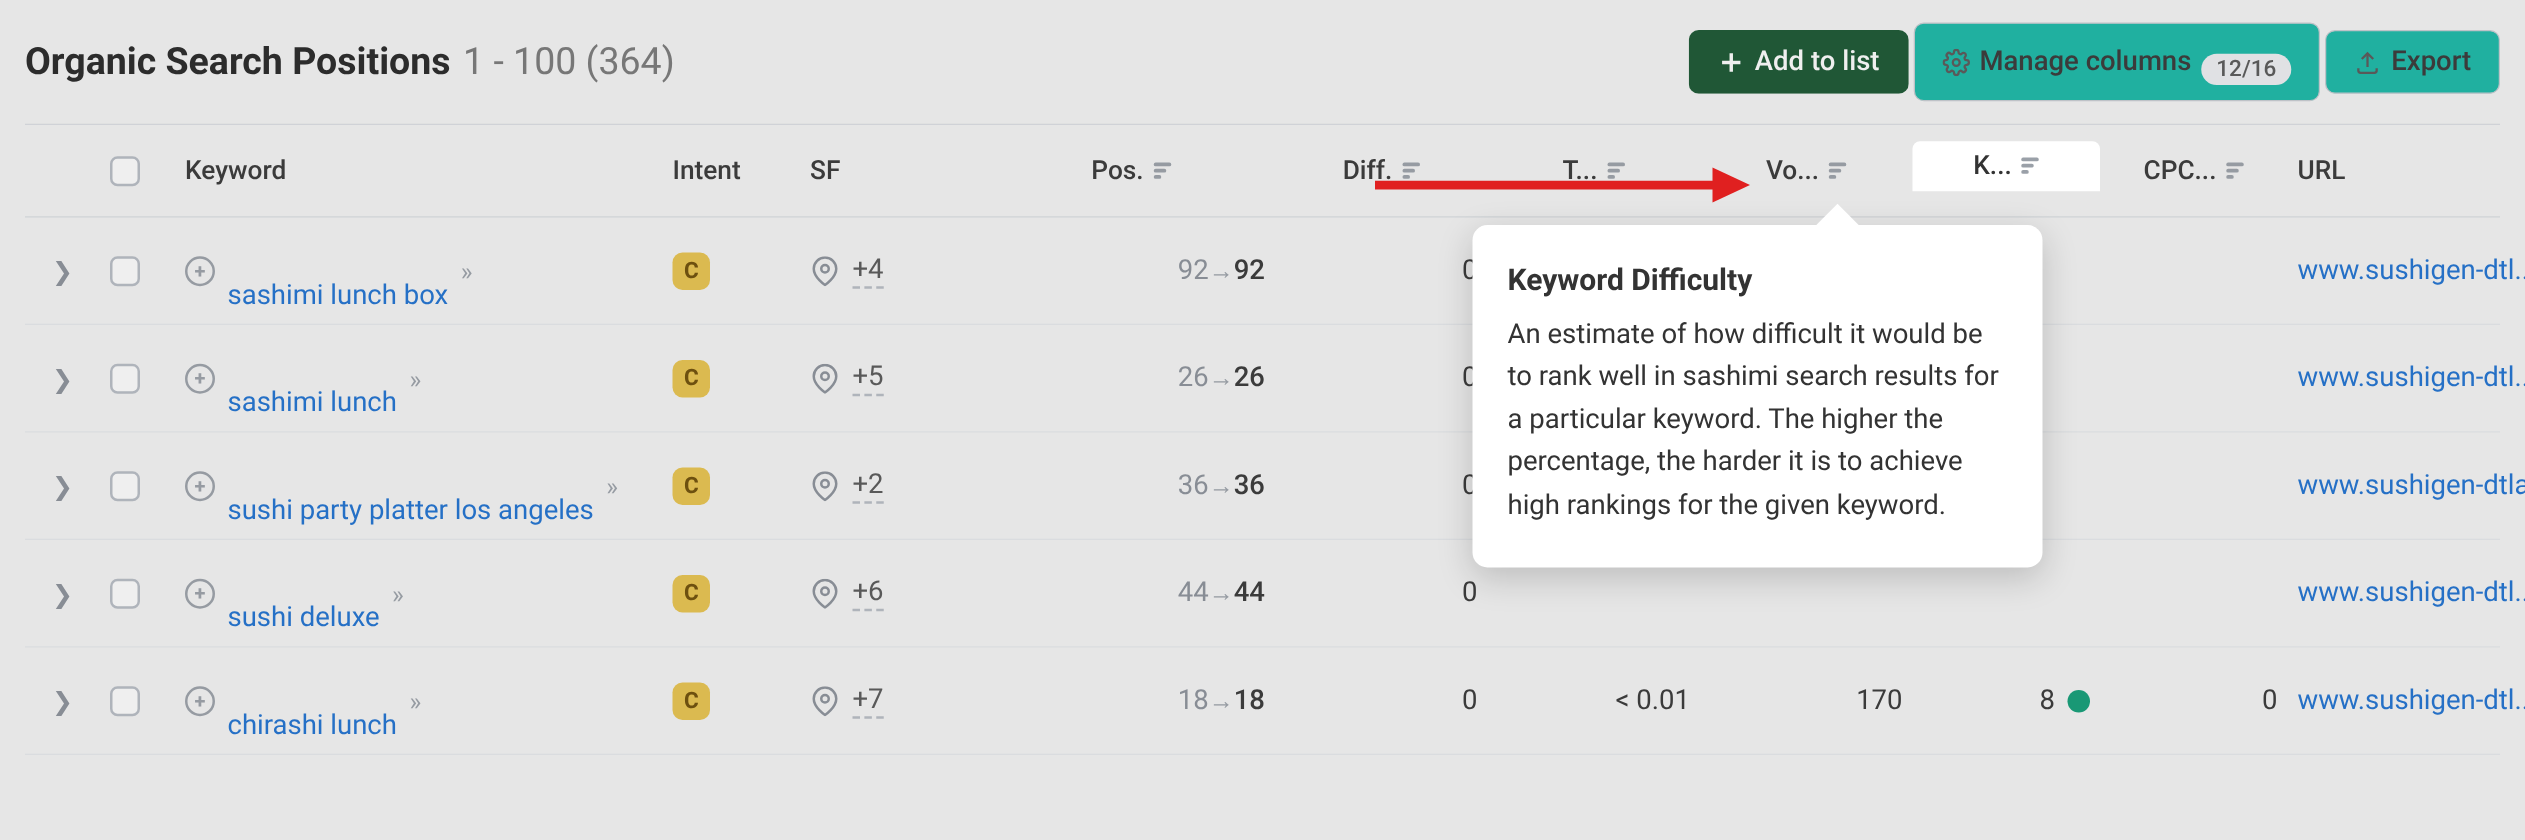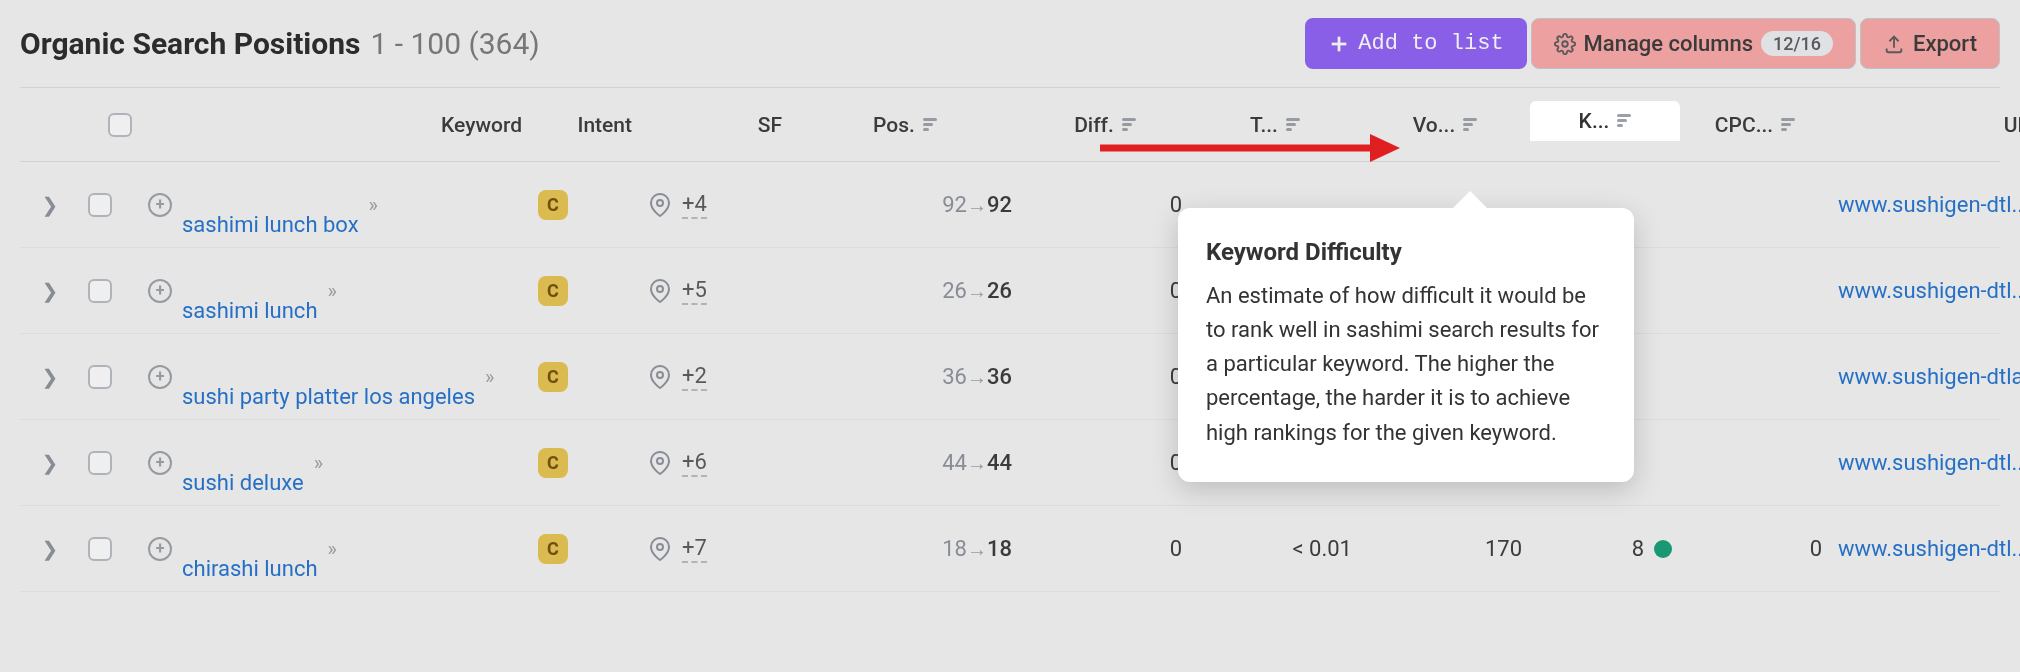--- a/index.html
+++ b/index.html
@@ -34,41 +34,40 @@
     display: inline-flex;
     align-items: center;
     gap: 8px;
     border-radius: 8px;
     padding: 12px 22px;
     font-size: 22px;
     font-weight: 500;
     cursor: pointer;
     border: 1px solid transparent;
   }
-  .btn-primary { background: #8b5cf6; color: #fff; font-family: Liberation Mono, monospace; }
-  .btn-secondary { background: #fca5a5; border-color: #c8ccd2; color: #333; }
+  .btn-primary { background: #14532d; color: #fff; }
+  .btn-secondary { background: #14b8a6; border-color: #c8ccd2; color: #333; }
   .btn-secondary .pill {
     background: #eef0f3; color:#555; border-radius: 20px;
-    padding: 2px 12px; font-size: 18px;
+    padding: 2px 12px; font-size: 18px; margin-top: 12px;
   }
   .icon-svg { width: 22px; height: 22px; }
   .table {
     border-top: 1px solid #dcdfe4;
   }
   .thead, .trow {
     display: grid;
     grid-template-columns: 60px 60px 390px 110px 150px 230px 170px 170px 170px 150px 150px 220px;
     align-items: center;
   }
   .thead { height: 74px; border-bottom: 1px solid #dcdfe4; }
   .th {
     display: flex; align-items: center; gap: 8px;
     color: #333; font-size: 21px; font-weight: 500;
     padding: 0 8px;
-    justify-content: flex-end;
   }
   .th.right { justify-content: center; }
   .th-sort {
     display: inline-flex; flex-direction: column; gap: 2px;
   }
   .th-sort span { width: 14px; height: 3px; background: #9aa0a8; border-radius: 2px; }
   .th-sort span:nth-child(2){ width:10px;}
   .th-sort span:nth-child(3){ width:6px;}
   .th-kd {
     background: #fff;
@@ -102,21 +101,21 @@
   .dashed { border-bottom: 2px dashed #b7bcc4; padding-bottom:1px; color:#555;}
   .pos-cell { display:flex; align-items:center; justify-content:flex-end; font-variant-numeric: tabular-nums; }
   .pos-old { color:#8a9099; font-size:22px; }
   .pos-new { color:#333; font-weight:500; font-size:22px;}
   .arrow-right { color:#9aa0a8; font-size:20px; }
   .kd-dot { width:18px; height:18px; border-radius:50%; background:#0c9d75; display:inline-block;}
   .url-link { color:#1a6fd1; font-size:22px; white-space:nowrap; overflow:hidden; }
 
   .tooltip {
     position: absolute;
-    top: 208px; left: 1178px;
+    top: 180px; left: 1178px;
     width: 456px;
     background: #fff;
     border-radius: 12px;
     box-shadow: 0 8px 28px rgba(0,0,0,0.18);
     padding: 26px 28px 32px 28px;
     z-index: 20;
     font-size: 22px;
     color: #333;
     line-height: 1.55;
   }

